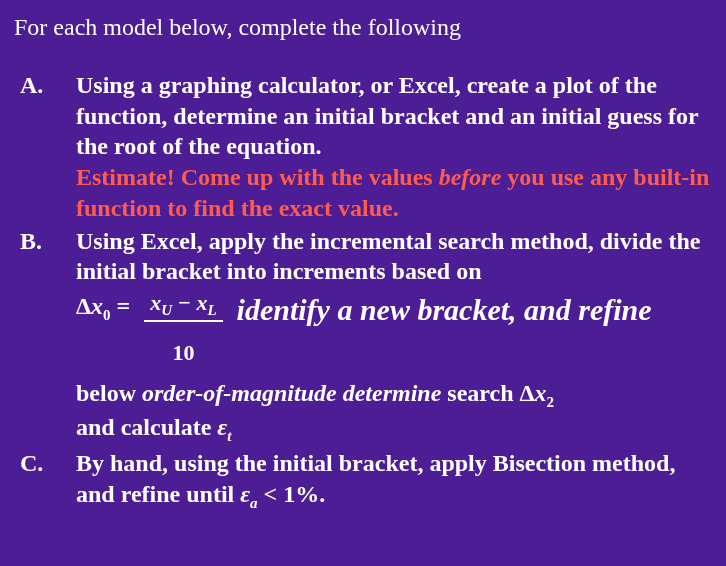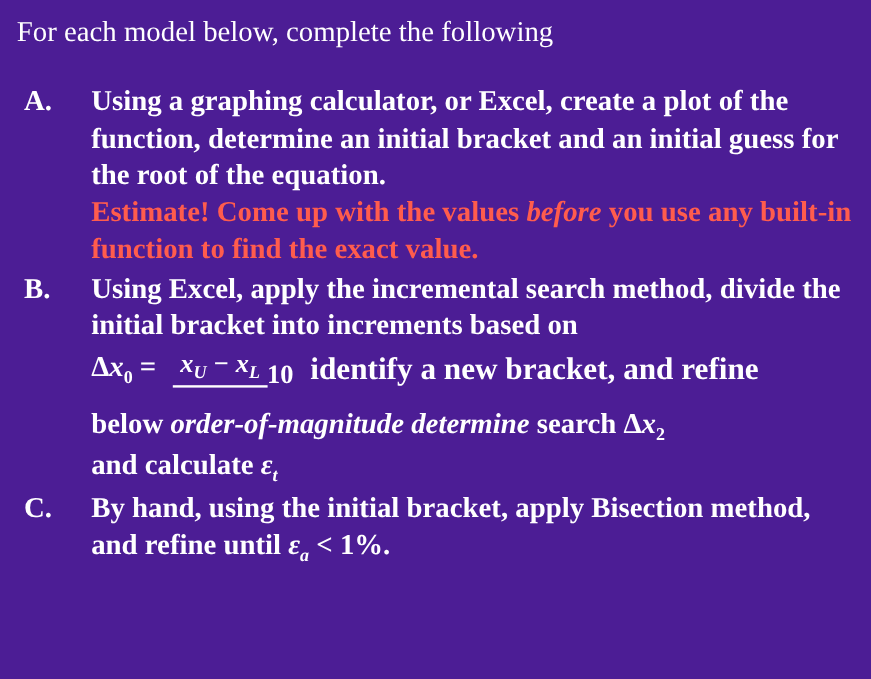--- a/index.html
+++ b/index.html
@@ -56,56 +56,57 @@
     gap: 8px;
     margin: 4px 0 4px 0;
   }
   .dx {
     font-weight: 700;
     font-size: 24px;
     white-space: nowrap;
   }
   .frac {
     display: inline-flex;
-    flex-direction: row;
+    flex-direction: column;
     align-items: center;
     vertical-align: middle;
     font-weight: 700;
     line-height: 1.05;
     margin: 0 6px;
   }
   .frac .num {
     border-bottom: 2px solid #fff;
     padding: 0 6px 1px 6px;
     font-style: italic;
     font-size: 22px;
   }
   .frac .num .sub {
     font-style: italic;
     font-size: 15px;
     vertical-align: sub;
   }
   .frac .den {
     font-size: 22px;
-    padding-top: 9px;
+    padding-top: 19px;
   }
   .sub {
     font-size: 15px;
     vertical-align: sub;
     font-style: italic;
   }
   .subn {
     font-size: 15px;
     vertical-align: sub;
     font-style: normal;
   }
   .var-i { font-style: italic; }
   .after-frac {
     font-weight: 700;
-    font-size: 26px;
+    font-size: 30px;
+    font-style: italic;
   }
   .gap-after-b { height: 10px; }
 </style>
 </head>
 <body>
 
 <div class="page">
 
   <div class="intro">For each model below, complete the following</div>
 

